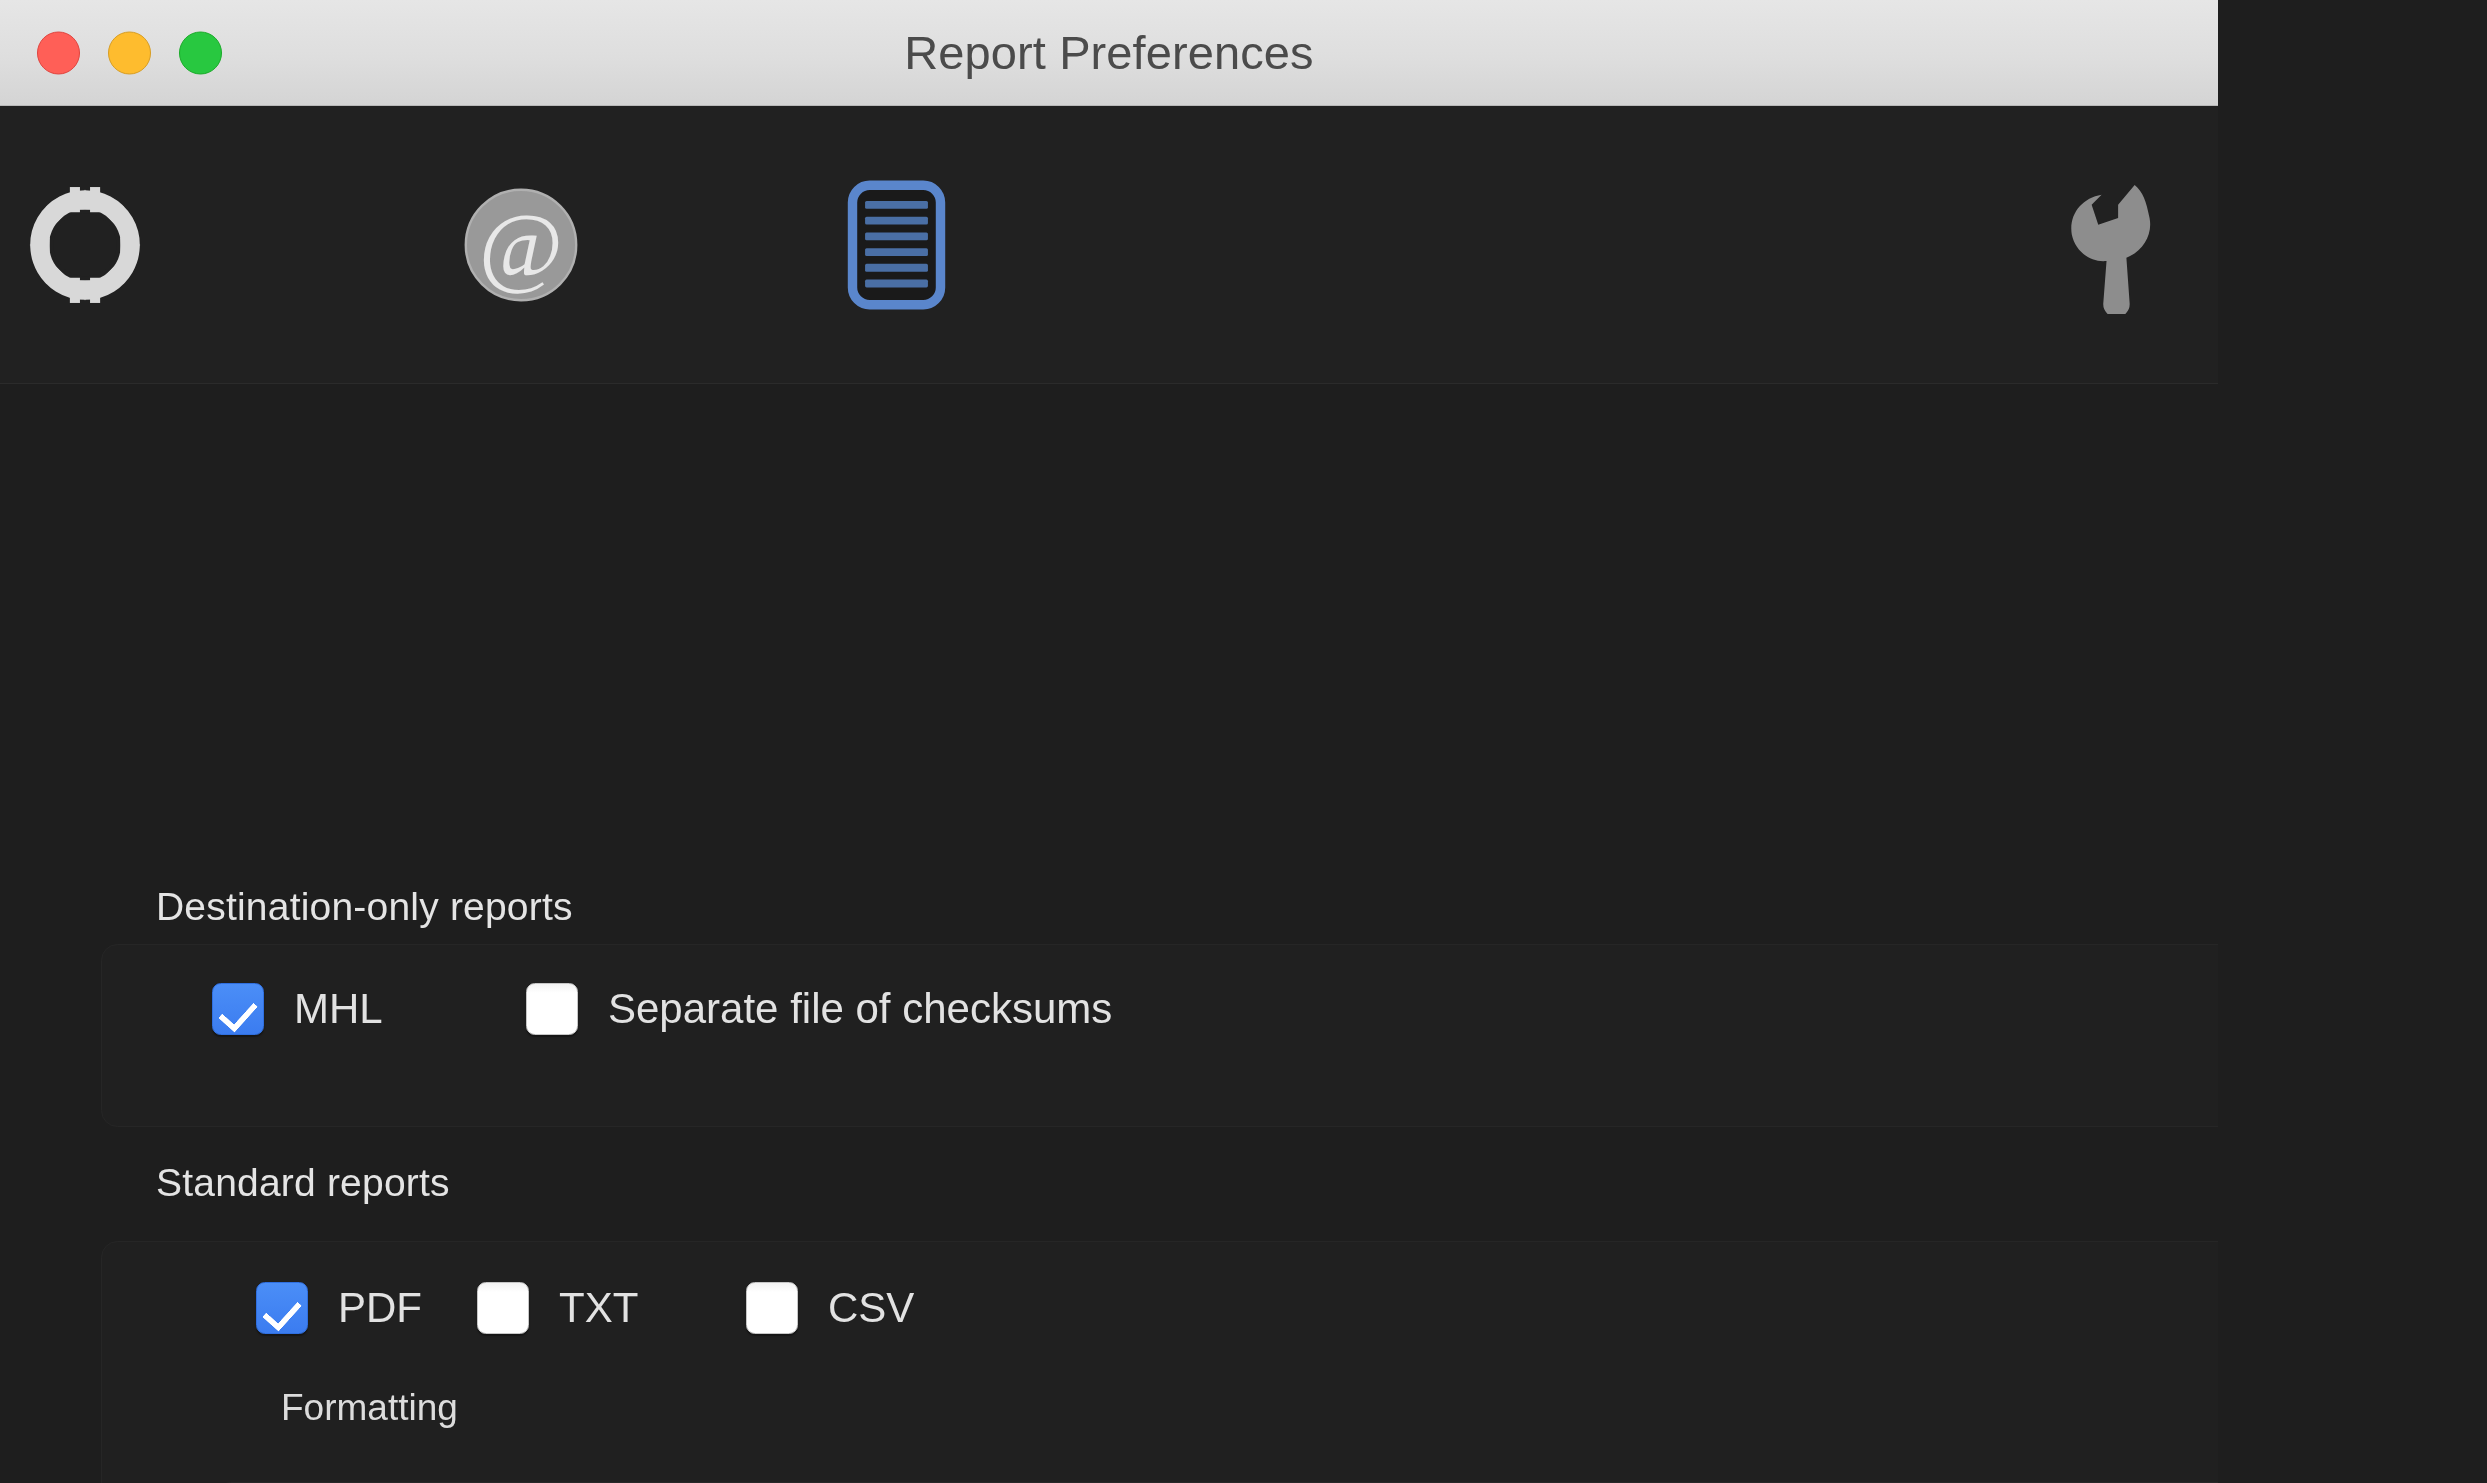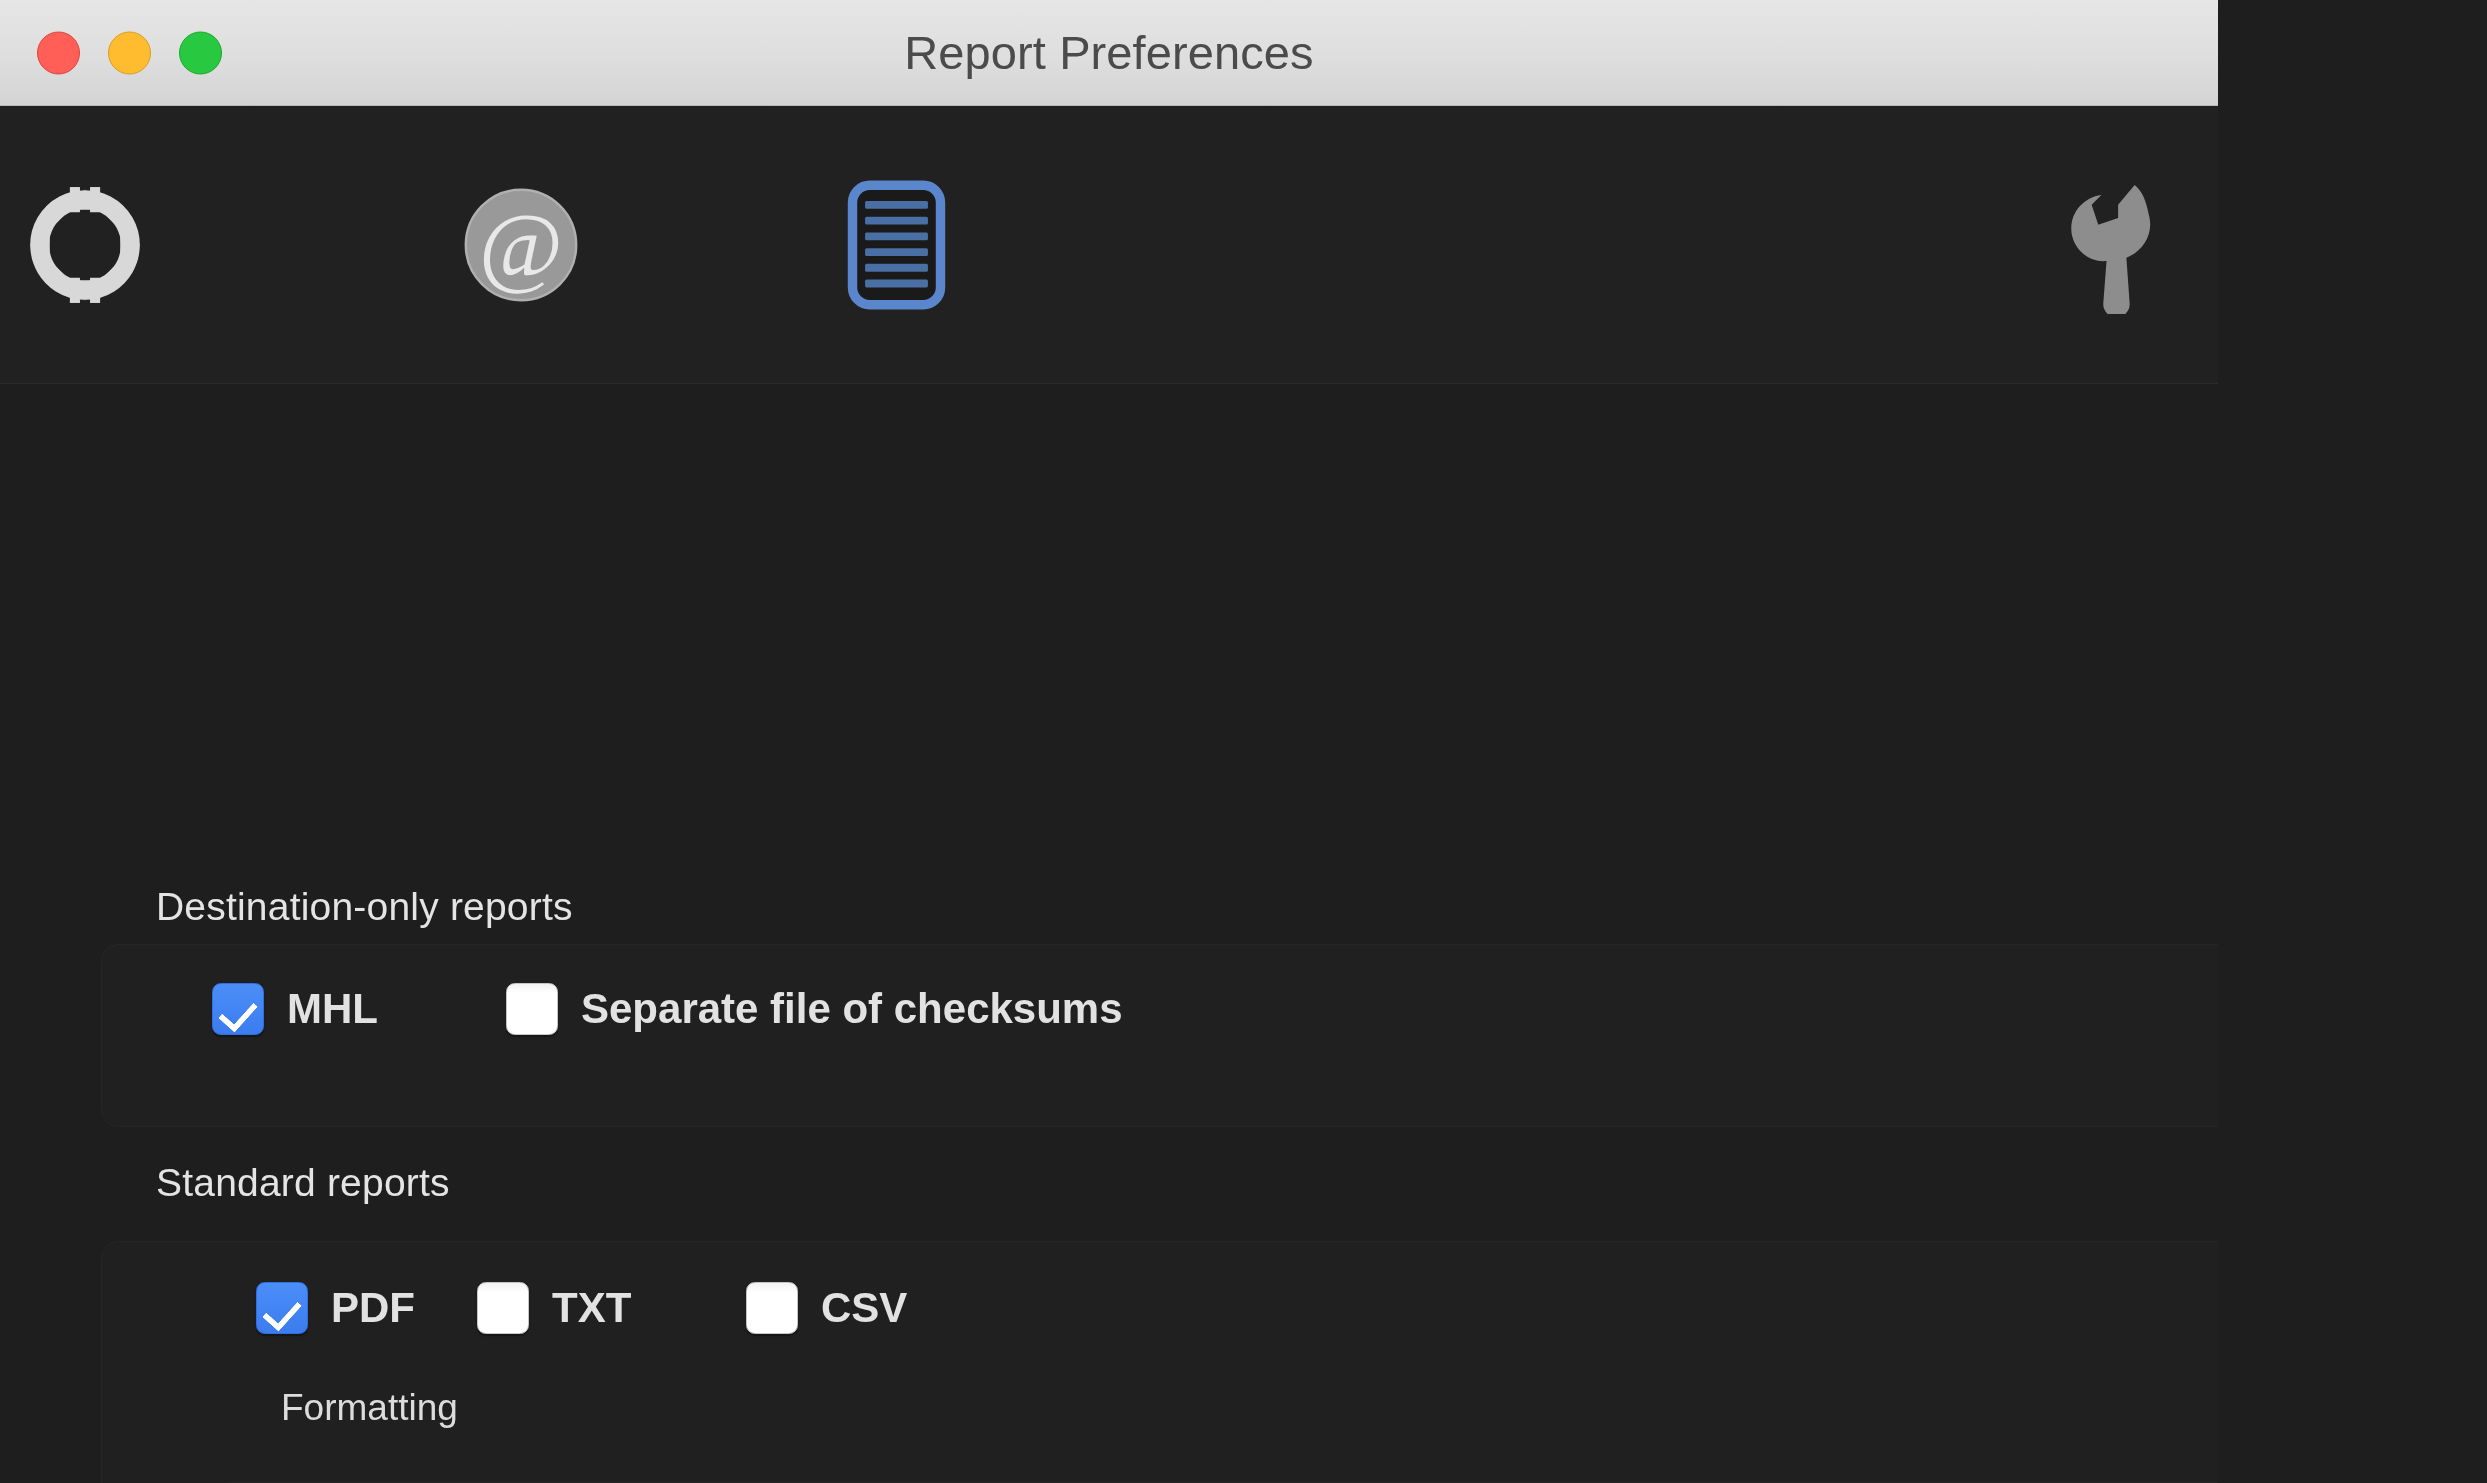--- a/index.html
+++ b/index.html
@@ -170,22 +170,22 @@
     height: 29px;
     border: solid #ffffff;
     border-width: 0 6.3px 6.3px 0;
     transform: rotate(42deg);
     border-radius: 1.3px;
   }
 
   .ctl-label {
     color: #e2e2e2;
     font-size: 42px;
-    font-weight: 700;
-    margin-left: 23px;
+    font-weight: 400;
+    margin-left: 30px;
     white-space: nowrap;
     user-select: none;
   }
 </style>
 </head>
 <body>
 
 <div class="window">
 
   <div class="titlebar">
@@ -265,21 +265,21 @@
 
     <div class="section-label" style="position:absolute; left:156px; top:481px;margin-top:20px;">Destination-only reports</div>
 
     <div class="groupbox" style="position:absolute; left:101px; top:560px; width:2297px; height:183px;">
 
       <div class="ctl-row" style="position:absolute; left:110px; top:38px;">
         <div class="checkbox on"></div>
         <div class="ctl-label">MHL</div>
       </div>
 
-      <div class="ctl-row" style="position:absolute; left:404px; top:38px;">
+      <div class="ctl-row" style="position:absolute; left:424px; top:38px;">
         <div class="checkbox off"></div>
         <div class="ctl-label">Separate file of checksums</div>
       </div>
     </div>
 
     <div class="section-label" style="position:absolute; left:156px; top:777px;">Standard reports</div>
 
     <div class="groupbox" style="position:absolute; left:101px; top:857px; width:2297px; height:631px;">
 
       <div class="ctl-row" style="position:absolute; left:110px; top:40px;padding-left:44px;">

